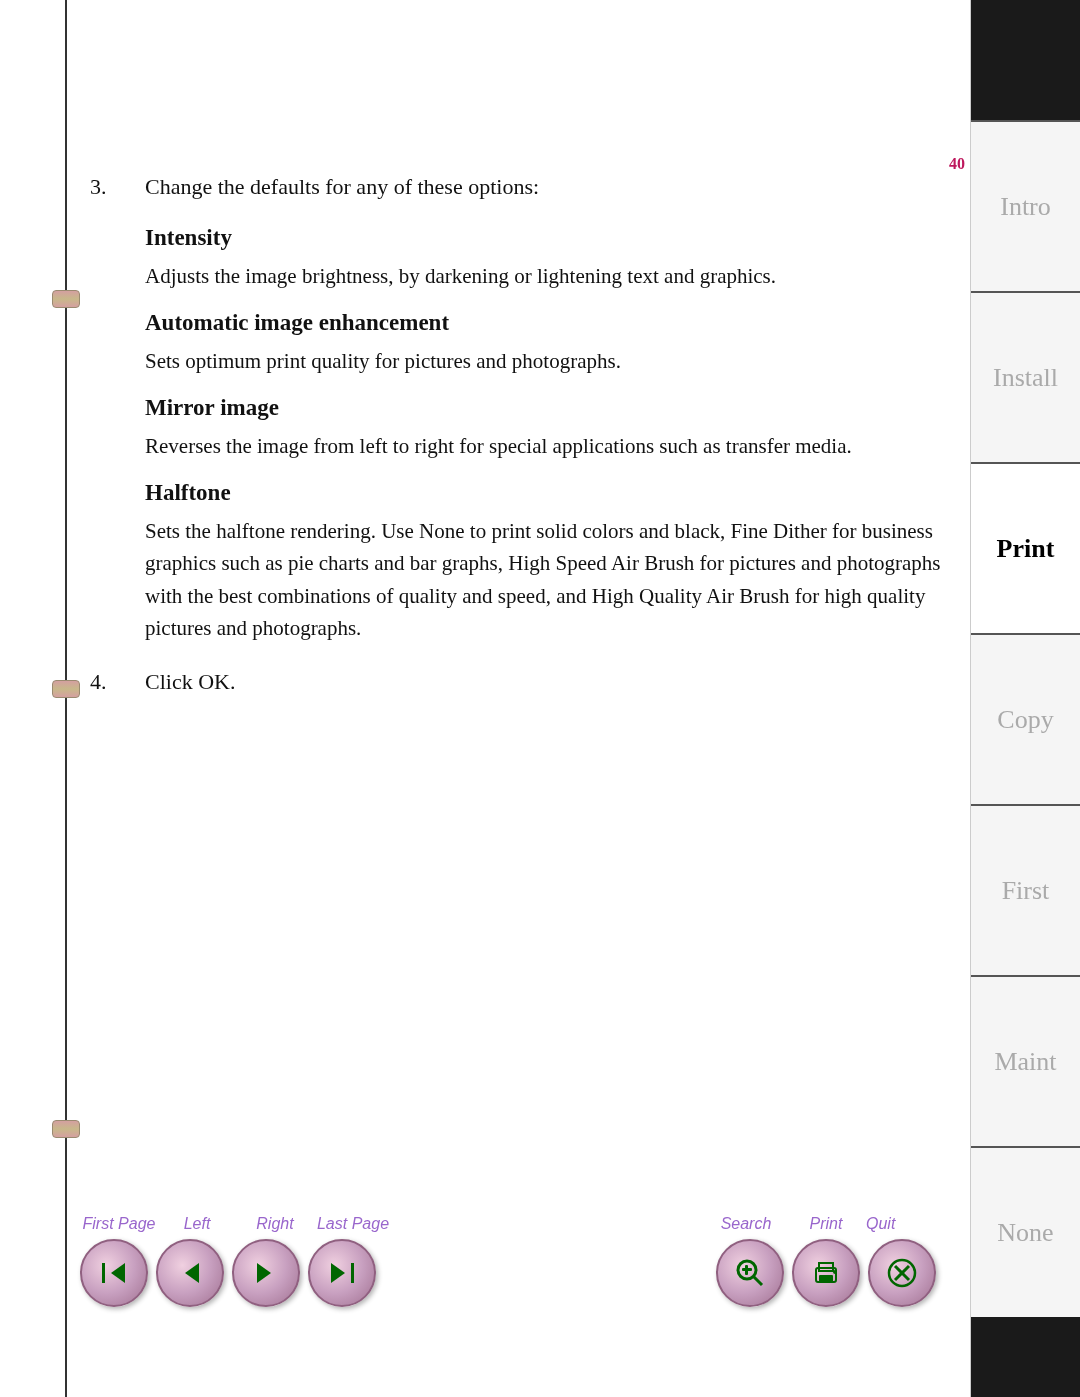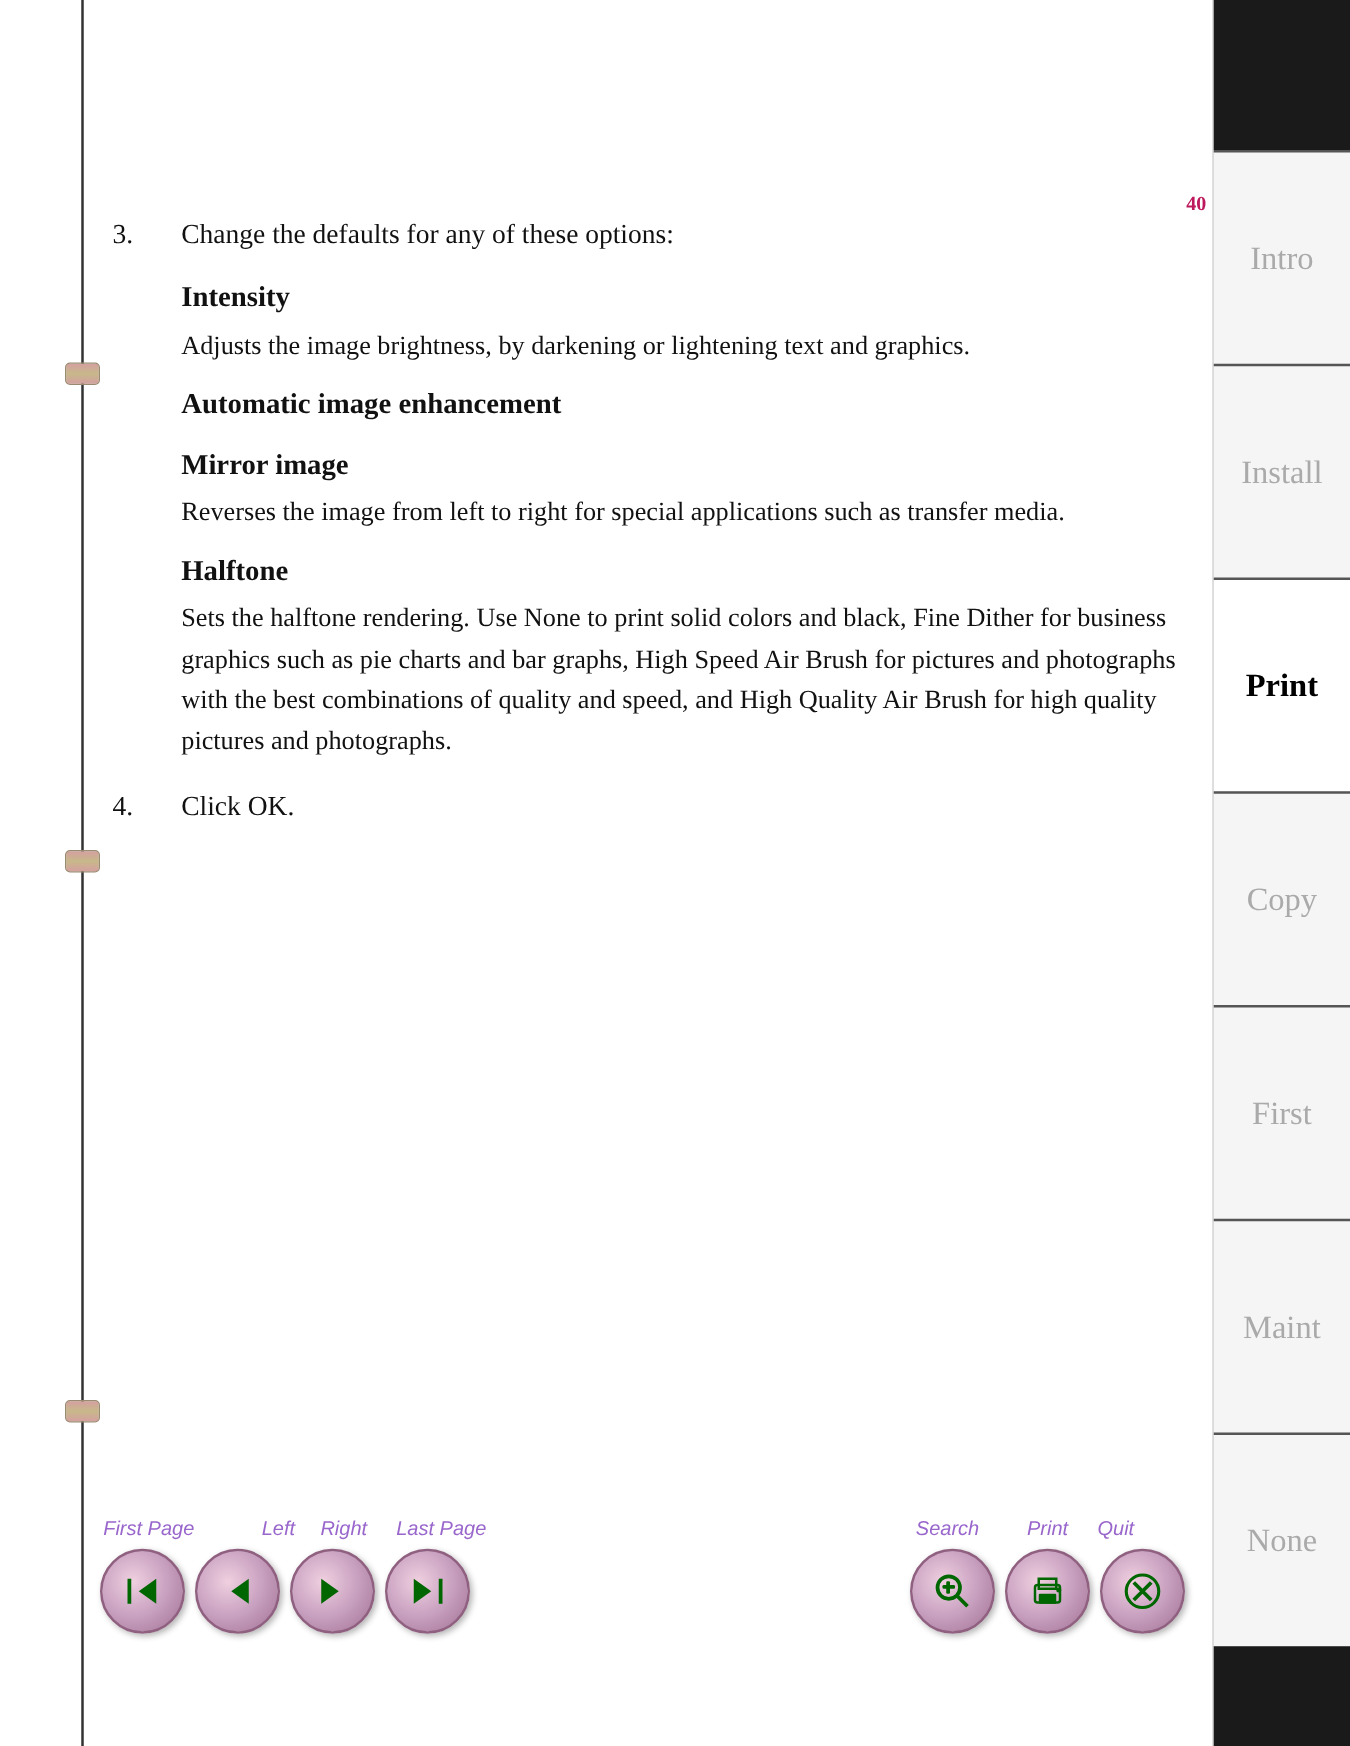--- a/index.html
+++ b/index.html
@@ -131,21 +131,21 @@
       margin-left: 55px;
       margin-bottom: 6px;
       line-height: 1.55;
     }
 
     
     .nav-bar {
       position: absolute;
       bottom: 90px;
       left: 80px;
-      right: 122px;
+      right: 134px;
     }
 
     .nav-btn {
       width: 68px;
       height: 68px;
       border-radius: 50%;
       background: radial-gradient(circle at 38% 38%, #f0d0e0, #c8a0c0 50%, #a07090 100%);
       border: 2px solid #906080;
       display: flex;
       align-items: center;
@@ -197,40 +197,41 @@
 
   <div class="step-item">
     <span class="step-num">3.</span>
     <span class="step-content">Change the defaults for any of these options:</span>
   </div>
 
   <div class="option-title">Intensity</div>
   <div class="option-desc">Adjusts the image brightness, by darkening or lightening text and graphics.</div>
 
   <div class="option-title">Automatic image enhancement</div>
+  <div class="option-desc">Sets optimum print quality for pictures and photographs.</div>
 
   <div class="option-title">Mirror image</div>
   <div class="option-desc">Reverses the image from left to right for special applications such as transfer media.</div>
 
   <div class="option-title">Halftone</div>
   <div class="option-desc">Sets the halftone rendering. Use None to print solid colors and black, Fine Dither for business graphics such as pie charts and bar graphs, High Speed Air Brush for pictures and photographs with the best combinations of quality and speed, and High Quality Air Brush for high quality pictures and photographs.</div>
 
   <div class="step-item" style="margin-top: 20px;">
     <span class="step-num">4.</span>
     <span class="step-content">Click OK.</span>
   </div>
 </div>
 
 <div class="nav-bar">
 
   <div style="display:flex; align-items:flex-end; margin-bottom:6px;">
     <div style="width:78px; text-align:center;">
       <span style="font-size:16px; color:#9966cc; font-family:Arial,sans-serif; font-style:italic;">First Page</span>
     </div>
-    <div style="width:78px; text-align:right;">
+    <div style="width:78px; text-align:center;">
       <span style="font-size:16px; color:#9966cc; font-family:Arial,sans-serif; font-style:italic;">Left</span>
     </div>
     <div style="width:78px; text-align:center;">
       <span style="font-size:16px; color:#9966cc; font-family:Arial,sans-serif; font-style:italic;">Right</span>
     </div>
     <div style="width:78px; text-align:center;">
       <span style="font-size:16px; color:#9966cc; font-family:Arial,sans-serif; font-style:italic;">Last Page</span>
     </div>
     <div style="flex:1;"></div>
     <div style="width:80px; text-align:center;">

